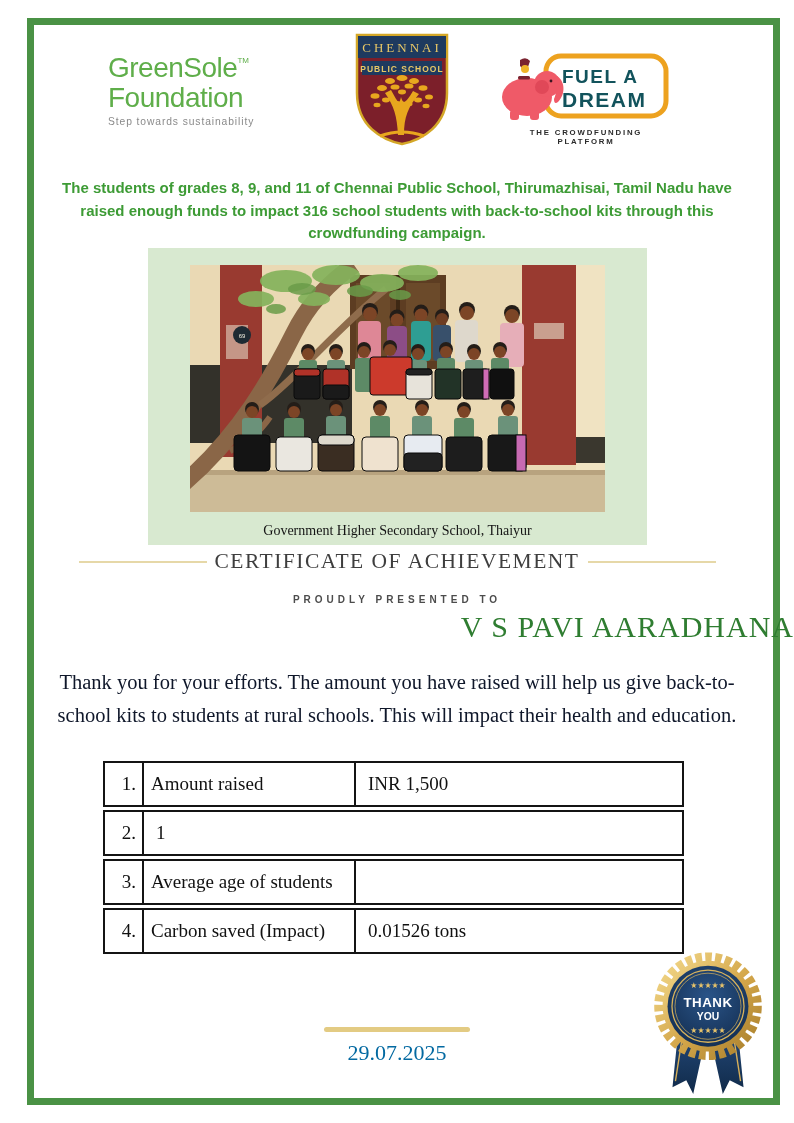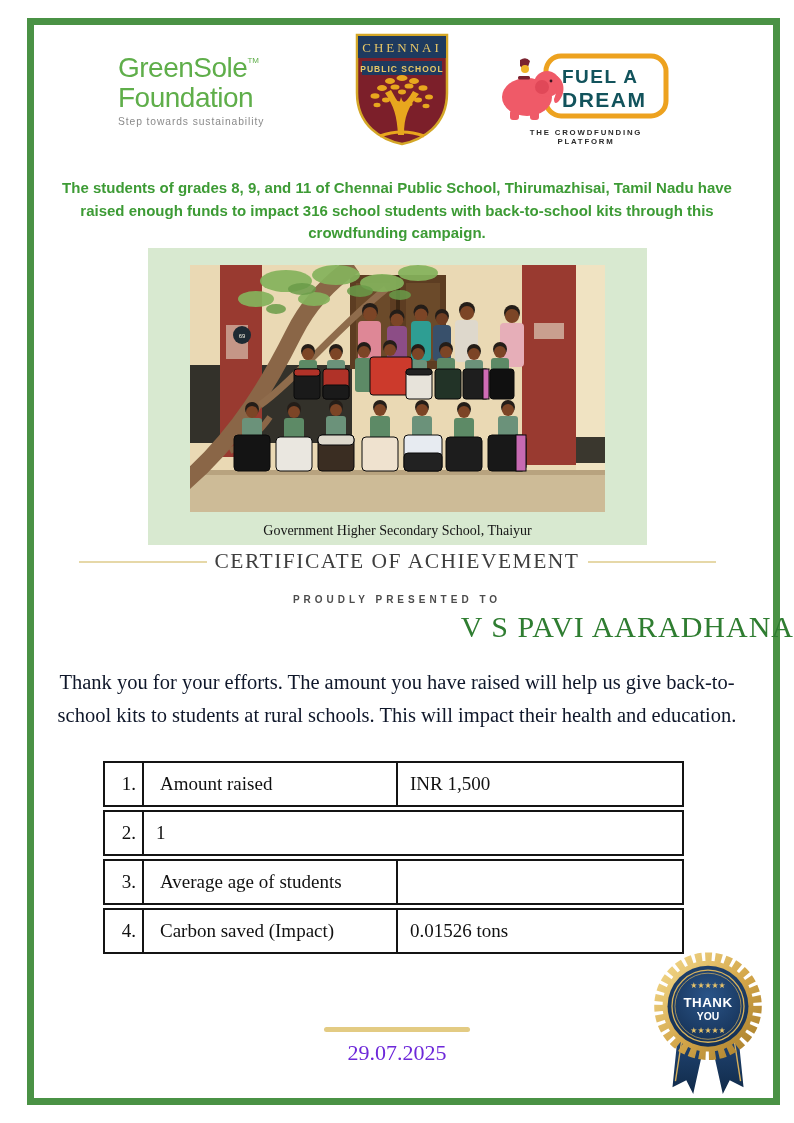--- a/index.html
+++ b/index.html
@@ -2,21 +2,21 @@
 <html><head>
 <meta charset="utf-8">
 <style>
   html,body{margin:0;padding:0;background:#fff;}
   .page{position:relative;width:794px;height:1123px;background:#fff;overflow:hidden;
         font-family:"Liberation Sans",sans-serif;}
   .frame{position:absolute;left:27px;top:18px;right:14px;bottom:18px;
          border:7px solid #4a9245;pointer-events:none;}
 
   
-  .greensole{position:absolute;left:118px;top:54px;width:180px;line-height:1;}
+  .greensole{position:absolute;left:108px;top:54px;width:180px;line-height:1;}
   .gs-line1{font-size:28px;color:#5fae4a;letter-spacing:-.5px;}
   .gs-tm{font-size:8px;vertical-align:14px;color:#5fae4a;}
   .gs-line2{font-size:28px;color:#5fae4a;letter-spacing:-.5px;margin-top:2px;}
   .gs-tag{font-size:10.3px;color:#8a8a8a;letter-spacing:.9px;margin-top:5px;}
   .crest{position:absolute;left:352px;top:30px;}
   .fad{position:absolute;left:500px;top:50px;width:172px;text-align:center;}
   .fad-tag{font-size:7.8px;font-weight:bold;color:#2b2b2b;letter-spacing:1.8px;margin-top:2px;}
 
   
   .intro{position:absolute;top:177px;left:40px;right:40px;text-align:center;
@@ -40,28 +40,28 @@
   .message{position:absolute;top:666px;left:33px;right:33px;text-align:center;
            font-family:"Liberation Serif",serif;font-size:20.5px;color:#0f172a;line-height:1.62;}
 
   
   .impact-table{position:absolute;left:103px;top:761px;width:581px;}
   .t-row{box-sizing:border-box;height:46px;border:2px solid #141414;margin-bottom:3px;
          display:flex;align-items:stretch;background:#fff;
          font-family:"Liberation Serif",serif;font-size:19px;color:#111;}
   .t-num{width:39px;border-right:2px solid #141414;display:flex;align-items:center;
          justify-content:flex-end;padding-right:6px;box-sizing:border-box;}
-  .t-label{width:254px;border-right:2px solid #141414;display:flex;align-items:center;
-           padding-left:16px;box-sizing:border-box;}
+  .t-label{width:212px;border-right:2px solid #141414;display:flex;align-items:center;
+           padding-left:7px;box-sizing:border-box;}
   .t-value{flex:1;display:flex;align-items:center;padding-left:12px;}
 
   
   .datewrap{position:absolute;top:1027px;left:0;right:0;text-align:center;}
   .datebar{width:146px;height:5px;border-radius:3px;background:#e3cb83;margin:0 auto;}
-  .datetext{font-family:"Liberation Serif",serif;font-size:22px;color:#6d28d9;margin-top:8px;}
+  .datetext{font-family:"Liberation Serif",serif;font-size:22px;color:#0369a1;margin-top:8px;}
 
   
   .badge{position:absolute;left:647px;top:948px;width:122px;height:150px;}
 </style>
 </head>
 <body>
 
 <div class="page">
   <div class="frame"></div>
 

